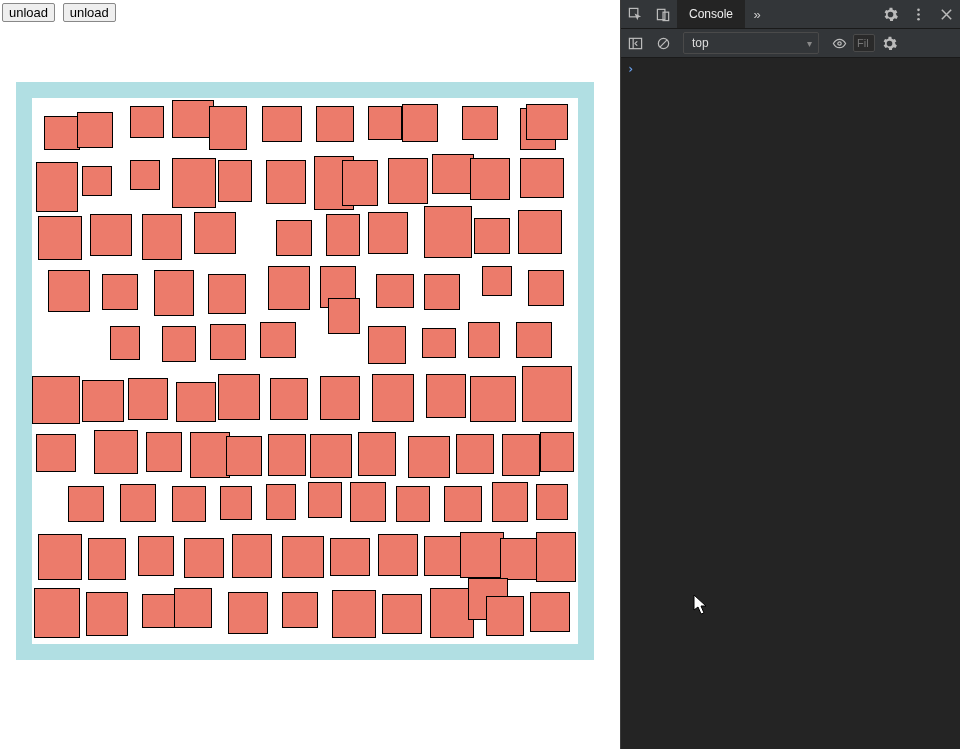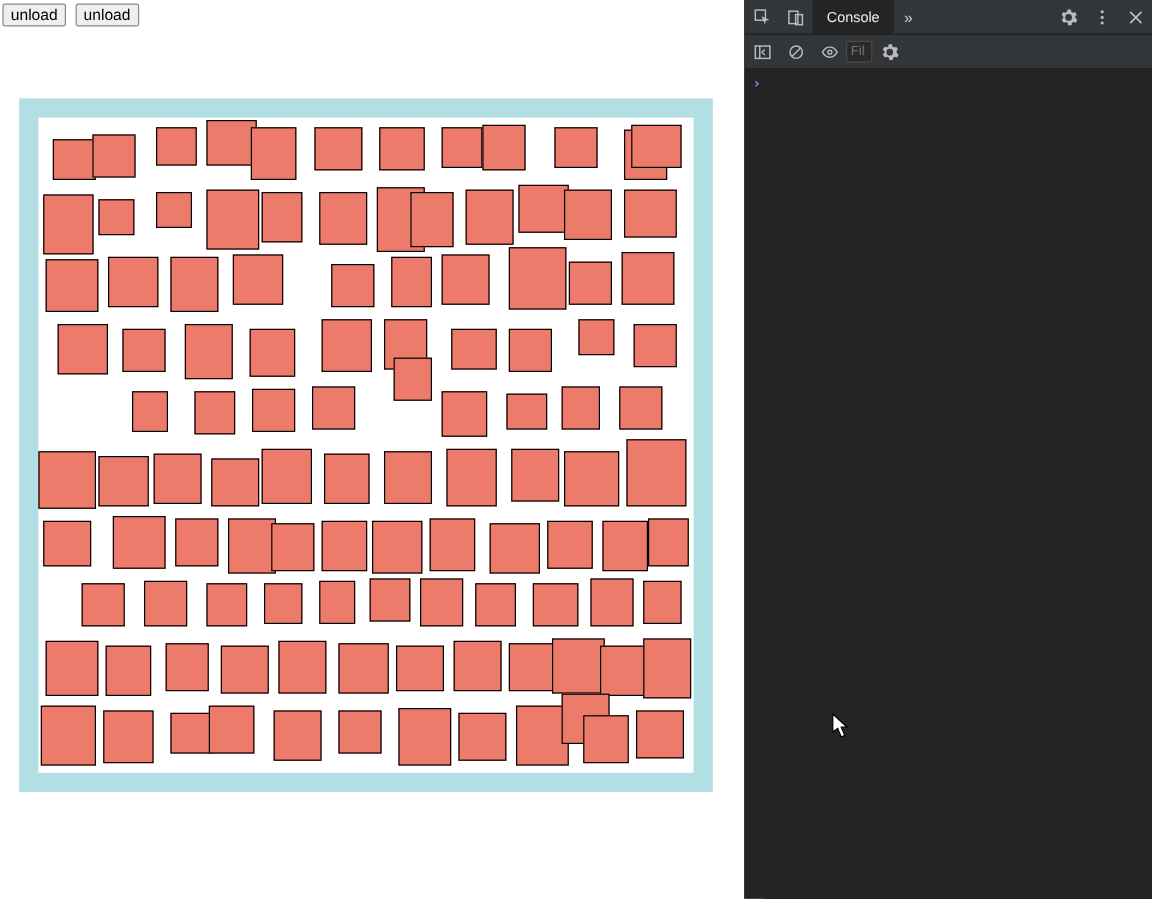--- a/index.html
+++ b/index.html
@@ -198,20 +198,24 @@
           <path d="M5.5 2.5v11"></path>
           <path d="M7.5 8l2-2M7.5 8l2 2" stroke-linecap="round"></path>
         </svg>
       </div>
       <div class="dt-iconbtn">
         <svg viewBox="0 0 16 16" fill="none" stroke="#bbb" stroke-width="1.3">
           <circle cx="8" cy="8" r="5.5"></circle>
             <path d="M4.2 11.8L11.8 4.2"></path>
         </svg>
       </div>
+      <div class="dt-context">
+        <span>top</span>
+        <span style="color:#888;font-size:10px;">▾</span>
+      </div>
       <div class="dt-iconbtn">
         <svg viewBox="0 0 16 16" fill="none" stroke="#bbb" stroke-width="1.3">
           <path d="M1.5 8s2.4-4.5 6.5-4.5S14.5 8 14.5 8s-2.4 4.5-6.5 4.5S1.5 8 1.5 8z"></path>
           <circle cx="8" cy="8" r="1.8"></circle>
         </svg>
       </div>
       <input class="dt-filter" placeholder="Fil" style="">
       <div class="dt-iconbtn">
         <svg viewBox="0 0 16 16" fill="#bbb">
             <path d="M8 5a3 3 0 100 6 3 3 0 000-6zm6.4 3c0 .3 0 .6-.1.9l1.6 1.2-1.5 2.6-1.9-.6c-.5.4-1 .7-1.6.9l-.3 2h-3l-.3-2c-.6-.2-1.1-.5-1.6-.9l-1.9.6L1.7 10l1.6-1.2c0-.3-.1-.6-.1-.9s0-.6.1-.9L1.7 5.8l1.5-2.6 1.9.6c.5-.4 1-.7 1.6-.9l.3-2h3l.3 2c.6.2 1.1.5 1.6.9l1.9-.6 1.5 2.6-1.6 1.2c.1.3.1.6.1.9z"></path>

